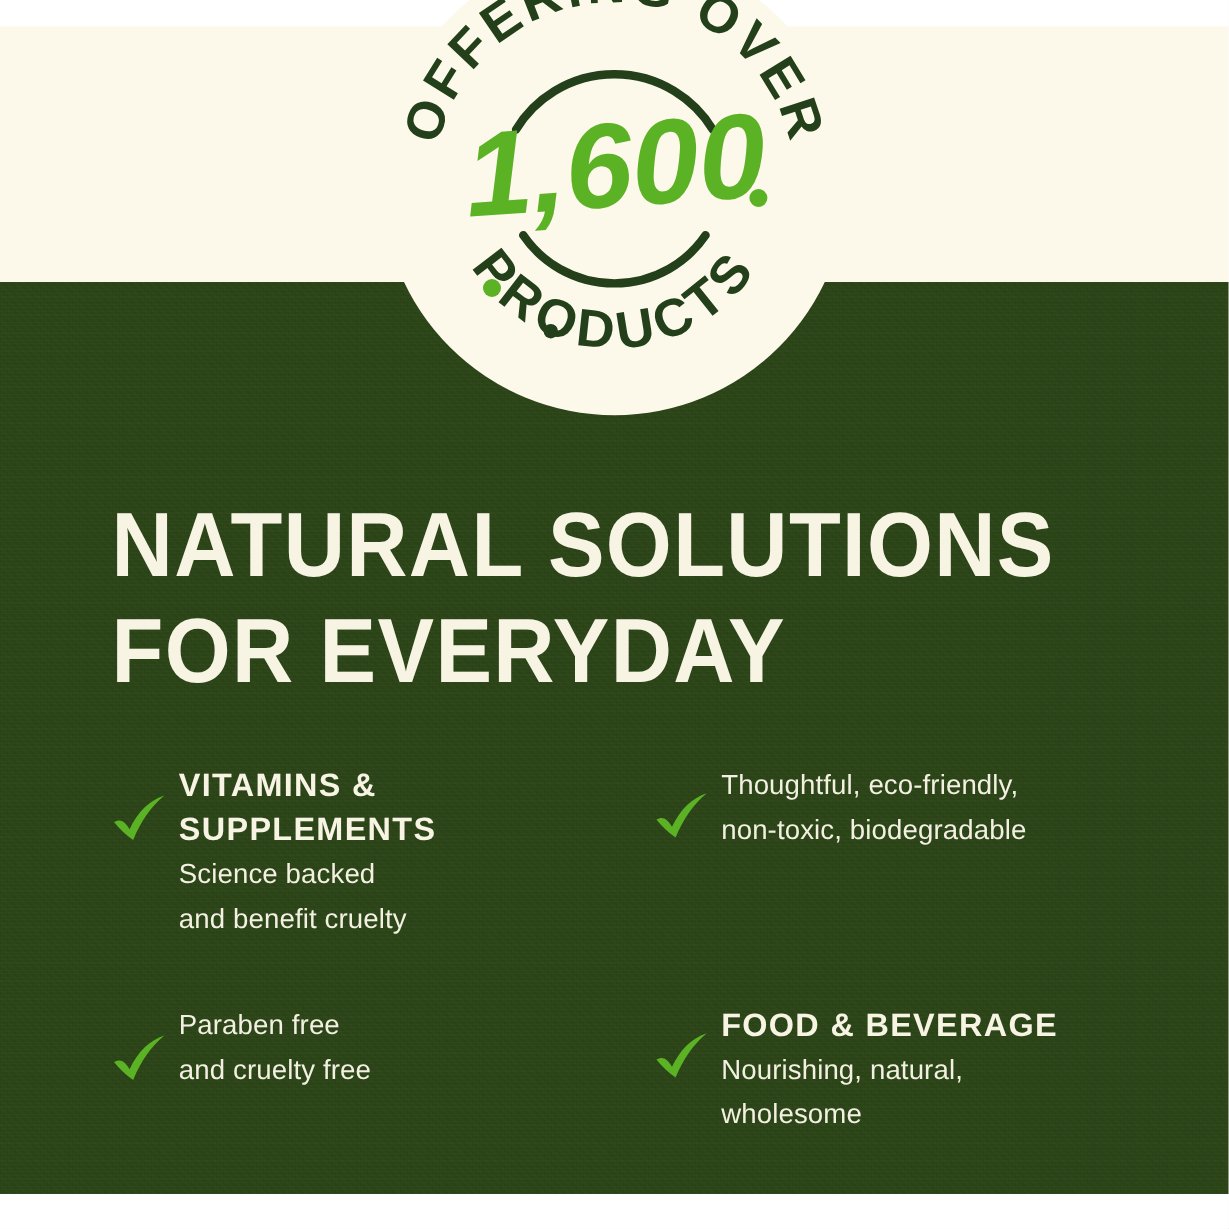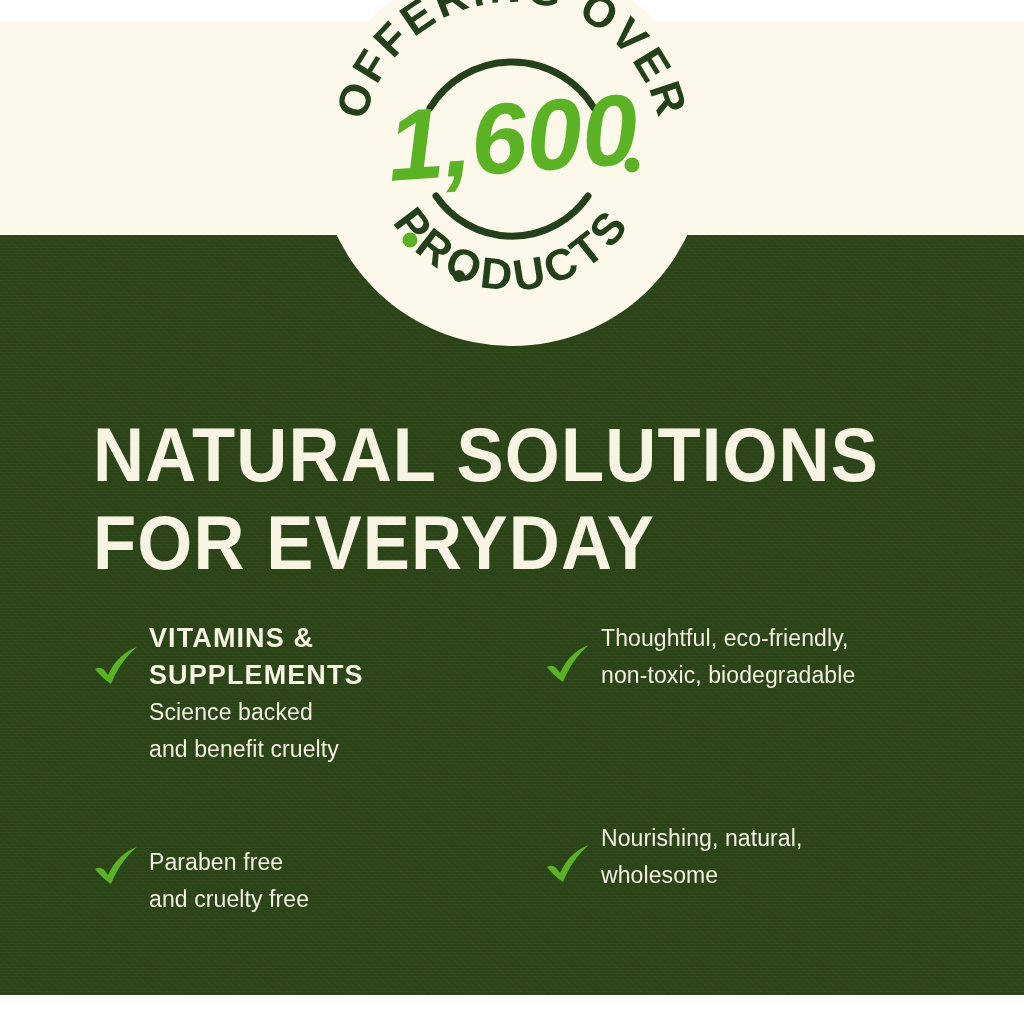--- a/index.html
+++ b/index.html
@@ -83,21 +83,21 @@
     letter-spacing: 1.2px;
     transform: scaleX(.93);
     transform-origin: left top;
     white-space: pre-line;
   }
 
   
   .features {
     position: absolute;
     left: 93px;
-    top: 620px;
+    top: 636px;
     width: 900px;
     display: grid;
     grid-template-columns: 452px 448px;
     grid-template-rows: auto auto;
     row-gap: 52px;
   }
   .feature {
     display: flex;
     align-items: flex-start;
   }
@@ -196,31 +196,32 @@
       </span>
     </div>
 
     <div class="feature left">
       <span class="check">
         <svg viewBox="0 0 46 40" xmlns="http://www.w3.org/2000/svg">
           <path d="M2 23 C7 20 11 22 15 29 C22 14 32 5 44 1 C33 10 24 23 18 38 C12 34 6 28 2 23 Z" fill="#5CB225"></path>
         </svg>
       </span>
       <span class="ftext">
-        <span class="fdesc" style="display: block; margin-top: 24px;">Paraben free
+        <span class="fdesc" style="display: block;">Paraben free
 and cruelty free</span>
       </span>
     </div>
 
     <div class="feature right">
       <span class="check">
         <svg viewBox="0 0 46 40" xmlns="http://www.w3.org/2000/svg">
           <path d="M2 23 C7 20 11 22 15 29 C22 14 32 5 44 1 C33 10 24 23 18 38 C12 34 6 28 2 23 Z" fill="#5CB225"></path>
         </svg>
       </span>
       <span class="ftext">
+        <span class="ftitle" style="display: block;">FOOD &amp; BEVERAGE</span>
         <span class="fdesc" style="display: block;">Nourishing, natural,
 wholesome</span>
       </span>
     </div>
 
   </div>
 </div>
 
 </body></html>

